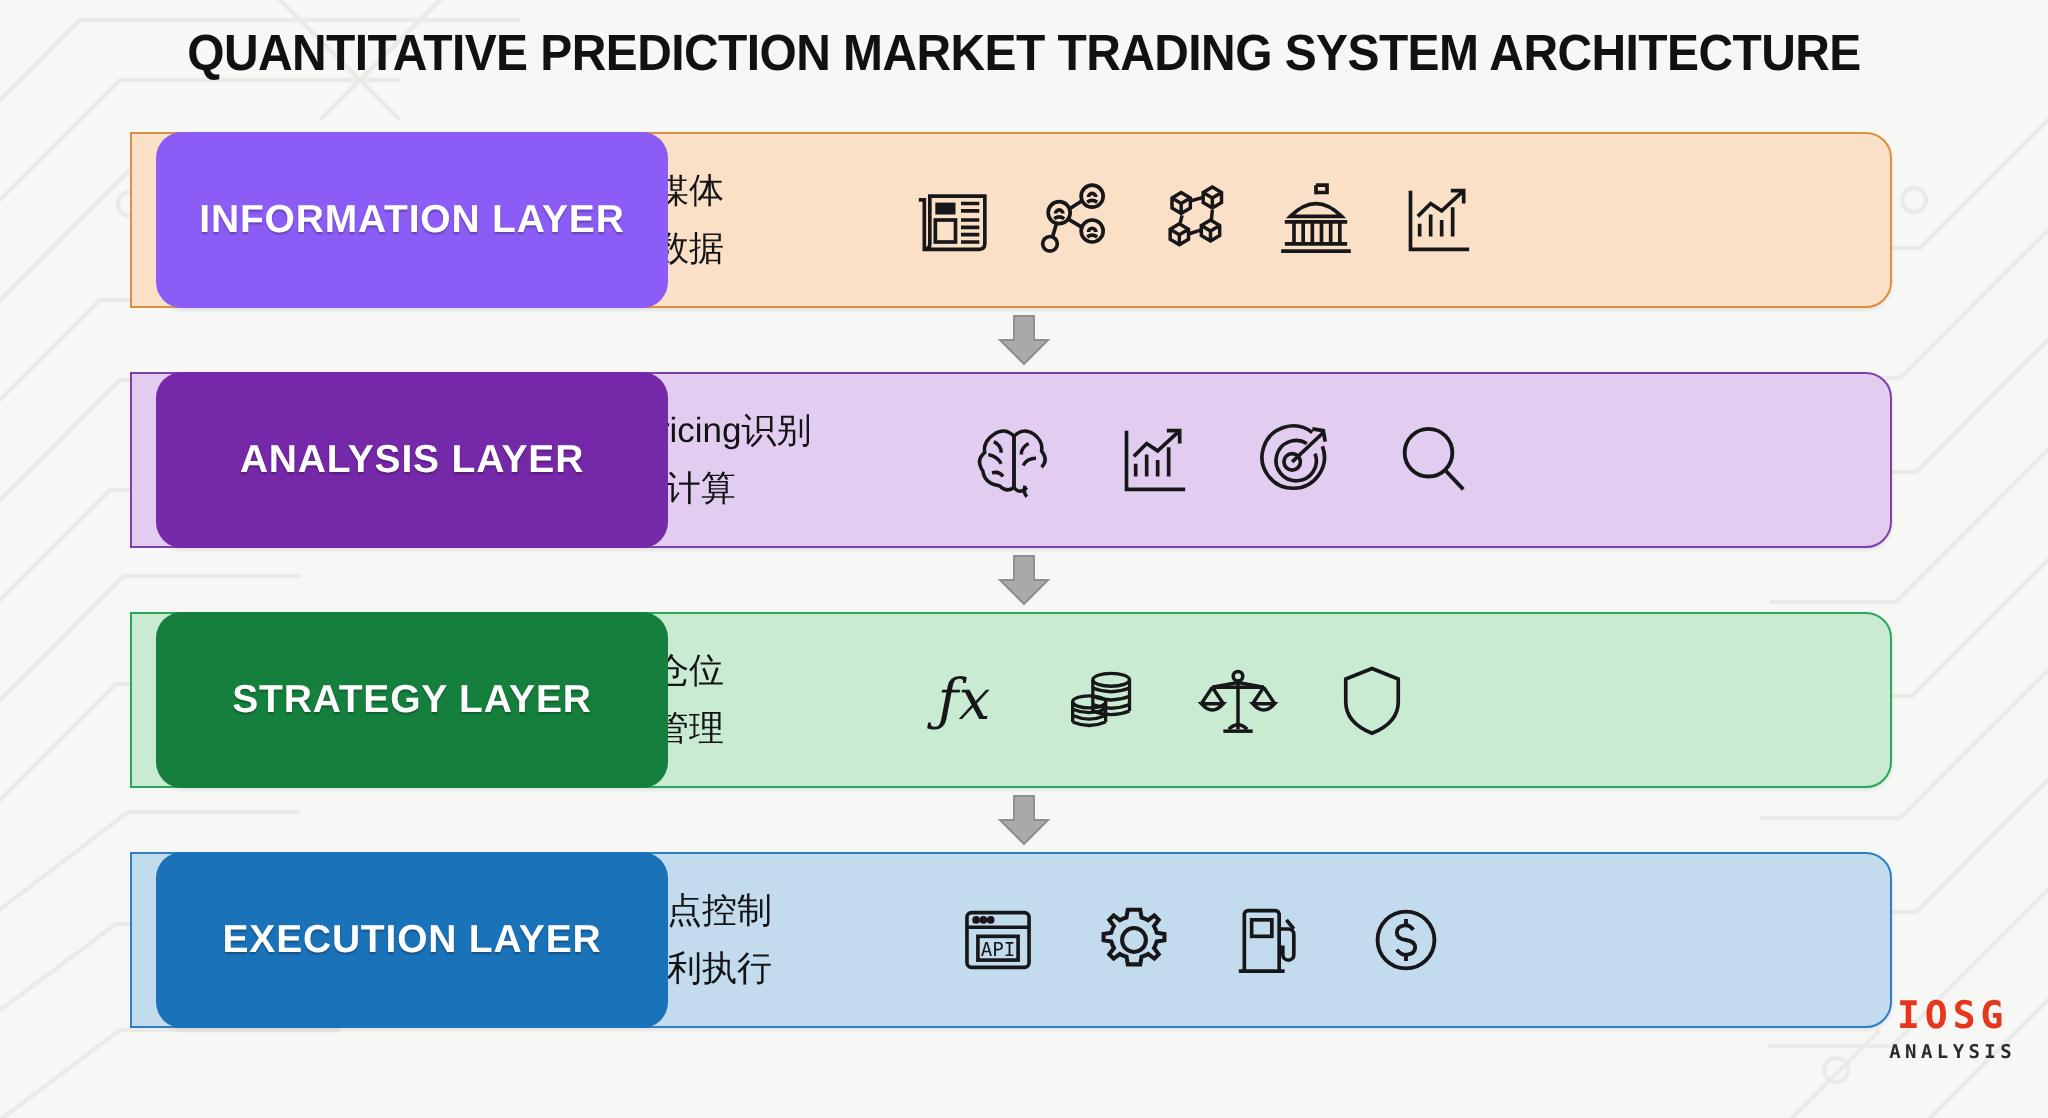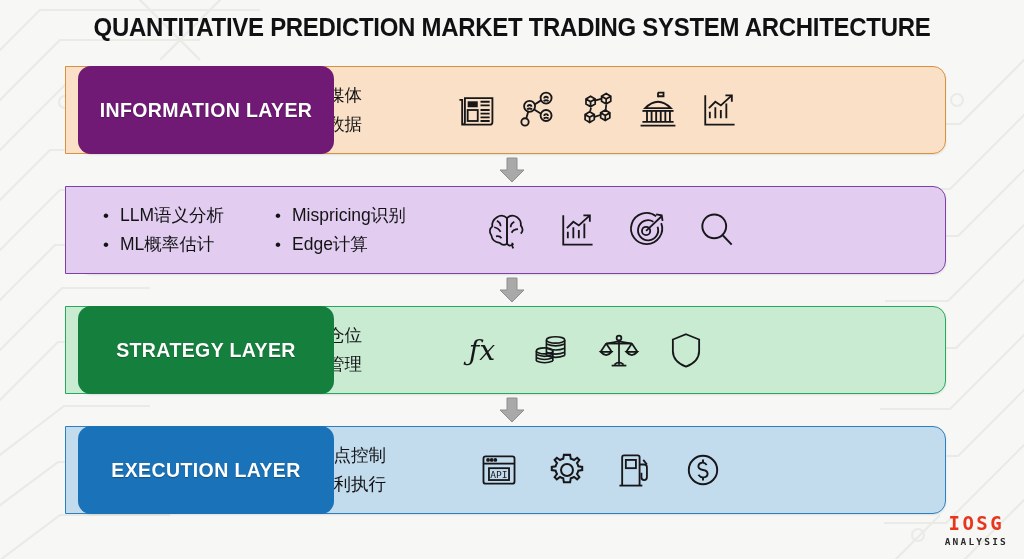--- a/index.html
+++ b/index.html
@@ -97,21 +97,21 @@
   .icons svg { display:block; }
 
   
   .arrow-wrap {
     height:32px;
     display:flex; align-items:center; justify-content:center;
   }
 
   
   .logo {
-    position:absolute; right:16px; bottom:11px; z-index:4;
+    position:absolute; right:16px; bottom:26px; z-index:4;
     text-align:center;
   }
   .logo-mark {
     font-family:"DejaVu Sans Mono","Liberation Mono",monospace;
     font-size:19px; font-weight:bold;
     color:#e8361c;
     letter-spacing:2.5px;
     line-height:19px;
   }
   .logo-sub {
@@ -227,21 +227,21 @@
         </svg>
 
         <svg width="44" height="44" viewBox="0 0 48 48" fill="none" stroke="#17171a" stroke-width="2">
           <path d="M9 8 v32 h32"></path>
           <path d="M14 33 v-7 M20 33 v-12 M26 33 v-9 M32 33 v-16"></path>
           <path d="M13 22 L20 15 L26 19 L38 8"></path>
           <path d="M31 8 h7 v7"></path>
         </svg>
       </div>
     </div>
-    <div class="layer-label" style="background:#701a75;position:absolute;left:0;top:0;height:100%;width:256px;">INFORMATION LAYER</div>
+    <div class="layer-label" style="background:#8b5cf6;position:absolute;left:0;top:0;height:100%;width:256px;">INFORMATION LAYER</div>
   </div>
 
   <div class="arrow-wrap">
     <svg width="28" height="26" viewBox="0 0 28 26">
       <path d="M9 1 H19 V13 H26 L14 25 L2 13 H9 Z" fill="#a9a9a9" stroke="#8e8e8e" stroke-width="1"></path>
     </svg>
   </div>
 
   <div class="layer-row">
     <div class="layer-body" style="background:#e2cdf0;border:1.6px solid #7d3fa8;">
@@ -291,20 +291,21 @@
           <path d="M23 25 L40 9"></path>
           <path d="M34 7 L40 8 L41 14"></path>
         </svg>
 
         <svg width="44" height="44" viewBox="0 0 48 48" fill="none" stroke="#17171a" stroke-width="2.1">
           <circle cx="21" cy="20" r="13"></circle>
           <path d="M30.5 30 L40 40"></path>
         </svg>
       </div>
     </div>
+    <div class="layer-label" style="background:#7528a8;position:absolute;left:0;top:0;height:100%;width:256px;">ANALYSIS LAYER</div>
   </div>
 
   <div class="arrow-wrap">
     <svg width="28" height="26" viewBox="0 0 28 26">
       <path d="M9 1 H19 V13 H26 L14 25 L2 13 H9 Z" fill="#a9a9a9" stroke="#8e8e8e" stroke-width="1"></path>
     </svg>
   </div>
 
   <div class="layer-row">
     <div class="layer-body" style="background:#c8ebd2;border:1.6px solid #27a85a;">

